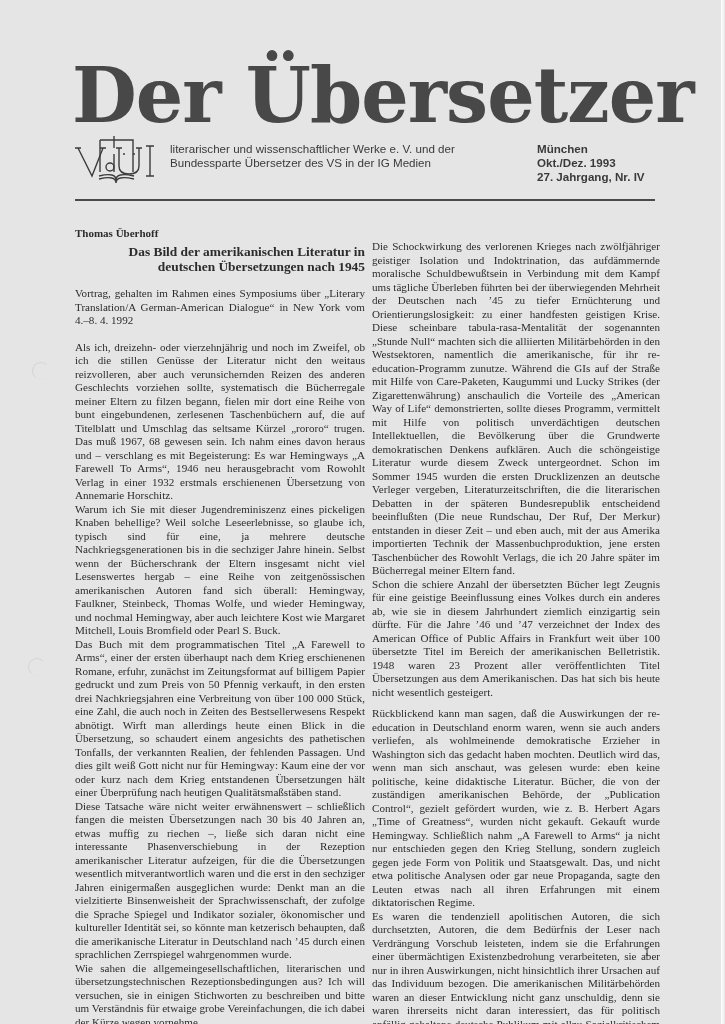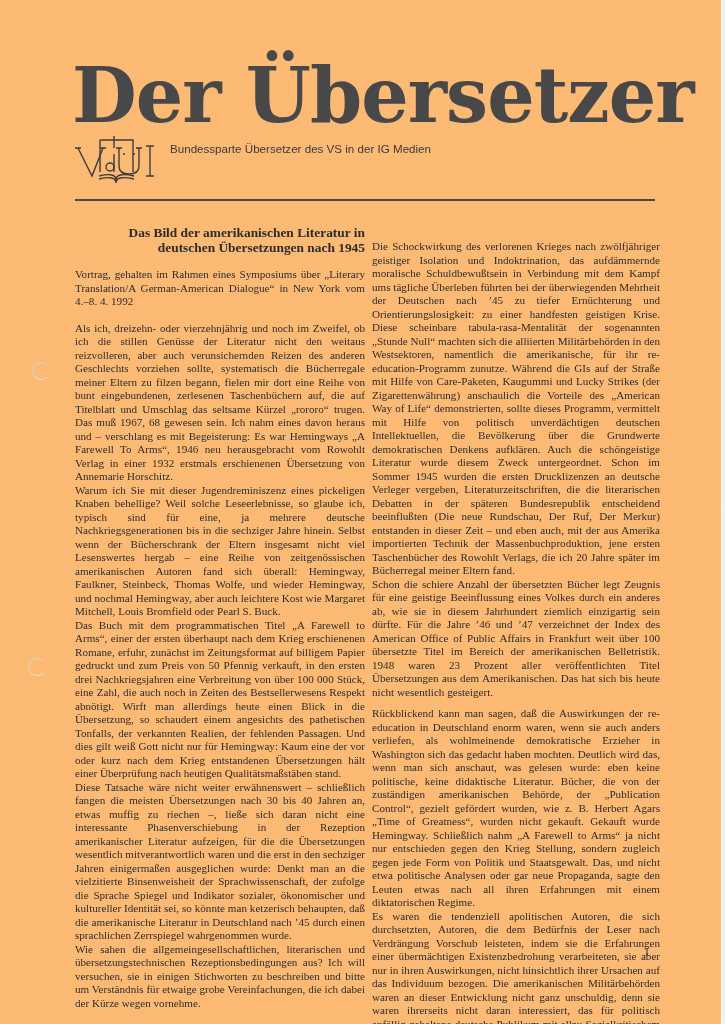--- a/index.html
+++ b/index.html
@@ -1,17 +1,17 @@
 <!DOCTYPE html>
 <html><head>
 <meta charset="utf-8">
 <style>
   html, body { margin: 0; padding: 0; background: #ffffff; }
   body { width: 725px; height: 1024px; position: relative; overflow: hidden; font-family: "Liberation Serif", serif; color: #2a2a2a; }
-  .page { position: absolute; left: 0; top: 0; width: 725px; height: 1024px; background: #fdba74; }
+  .page { position: absolute; left: 0; top: 0; width: 725px; height: 1024px; background: #e5e5e5; }
   .edge-shadow { position: absolute; right: 0; top: 0; width: 4px; height: 1024px; background: linear-gradient(to right, #ffffff, #e8e8e8); }
   .punch { position: absolute; width: 16px; height: 16px; border-radius: 50%; border: 1.5px solid #d4d4d4; border-right-color: transparent; border-bottom-color: #e2e2e2; }
   .masthead-title { position: absolute; left: 72px; top: 52px; width: 600px; height: 86px; font-family: "DejaVu Serif", serif; font-weight: bold; font-size: 77px; line-height: 86px; color: #484848; letter-spacing: -1px; white-space: nowrap; transform: scaleX(0.97); transform-origin: left top; }
   .logo { position: absolute; left: 73px; top: 134px; width: 86px; height: 52px; }
   .publisher { position: absolute; left: 170px; top: 142px; width: 330px; font-family: "Liberation Sans", sans-serif; font-size: 11.6px; line-height: 14.2px; color: #3a3a3a; }
   .publisher div { white-space: nowrap; }
   .issue { position: absolute; left: 537px; top: 142px; width: 140px; font-family: "Liberation Sans", sans-serif; font-weight: bold; font-size: 11.6px; line-height: 14.2px; color: #3a3a3a; }
   .issue div { white-space: nowrap; }
   .rule { position: absolute; left: 75px; top: 199px; width: 580px; height: 2px; background: #4a4a4a; }
   .col { position: absolute; font-size: 11.1px; line-height: 13.5px; color: #2c2c2c; text-align: justify; hyphens: manual; }
@@ -53,27 +53,34 @@
 
       <path d="M77 12 L77 42 M73 12 L81 12 M73 42 L81 42"></path>
     </g>
     <g fill="#3c3c3c">
       <circle cx="51" cy="20" r="1"></circle>
       <circle cx="61" cy="20" r="1"></circle>
     </g>
   </svg>
 
   <div class="publisher">
+    <div>literarischer und wissenschaftlicher Werke e. V. und der</div>
     <div>Bundessparte Übersetzer des VS in der IG Medien</div>
   </div>
 
+  <div class="issue">
+    <div>München</div>
+    <div>Okt./Dez. 1993</div>
+    <div>27. Jahrgang, Nr. IV</div>
+  </div>
 
   <div class="rule"></div>
 
   <div class="col col-left">
+    <div class="author">Thomas Überhoff</div>
     <div class="article-title">Das Bild der amerikanischen Literatur in deutschen Übersetzungen nach 1945</div>
     <div class="subtitle">Vortrag, gehalten im Rahmen eines Symposiums über „Literary Translation/A German-American Dialogue“ in New York vom 4.–8. 4. 1992</div>
     <p>Als ich, dreizehn- oder vierzehnjährig und noch im Zweifel, ob ich die stillen Genüsse der Literatur nicht den weitaus reizvolleren, aber auch verunsichernden Reizen des anderen Geschlechts vorziehen sollte, systematisch die Bücherregale meiner Eltern zu filzen begann, fielen mir dort eine Reihe von bunt eingebundenen, zerlesenen Taschenbüchern auf, die auf Titelblatt und Umschlag das seltsame Kürzel „rororo“ trugen. Das muß 1967, 68 gewesen sein. Ich nahm eines davon heraus und – verschlang es mit Begeisterung: Es war Hemingways „A Farewell To Arms“, 1946 neu herausgebracht vom Rowohlt Verlag in einer 1932 erstmals erschienenen Übersetzung von Annemarie Horschitz.</p>
     <p>Warum ich Sie mit dieser Jugendreminiszenz eines pickeligen Knaben behellige? Weil solche Leseerlebnisse, so glaube ich, typisch sind für eine, ja mehrere deutsche Nachkriegsgenerationen bis in die sechziger Jahre hinein. Selbst wenn der Bücherschrank der Eltern insgesamt nicht viel Lesenswertes hergab – eine Reihe von zeitgenössischen amerikanischen Autoren fand sich überall: Hemingway, Faulkner, Steinbeck, Thomas Wolfe, und wieder Hemingway, und nochmal Hemingway, aber auch leichtere Kost wie Margaret Mitchell, Louis Bromfield oder Pearl S. Buck.</p>
     <p>Das Buch mit dem programmatischen Titel „A Farewell to Arms“, einer der ersten überhaupt nach dem Krieg erschienenen Romane, erfuhr, zunächst im Zeitungsformat auf billigem Papier gedruckt und zum Preis von 50 Pfennig verkauft, in den ersten drei Nachkriegsjahren eine Verbreitung von über 100 000 Stück, eine Zahl, die auch noch in Zeiten des Bestsellerwesens Respekt abnötigt. Wirft man allerdings heute einen Blick in die Übersetzung, so schaudert einem angesichts des pathetischen Tonfalls, der verkannten Realien, der fehlenden Passagen. Und dies gilt weiß Gott nicht nur für Hemingway: Kaum eine der vor oder kurz nach dem Krieg entstandenen Übersetzungen hält einer Überprüfung nach heutigen Qualitätsmaßstäben stand.</p>
     <p>Diese Tatsache wäre nicht weiter erwähnenswert – schließlich fangen die meisten Übersetzungen nach 30 bis 40 Jahren an, etwas muffig zu riechen –, ließe sich daran nicht eine interessante Phasenverschiebung in der Rezeption amerikanischer Literatur aufzeigen, für die die Übersetzungen wesentlich mitverantwortlich waren und die erst in den sechziger Jahren einigermaßen ausgeglichen wurde: Denkt man an die vielzitierte Binsenweisheit der Sprachwissenschaft, der zufolge die Sprache Spiegel und Indikator sozialer, ökonomischer und kultureller Identität sei, so könnte man ketzerisch behaupten, daß die amerikanische Literatur in Deutschland nach ’45 durch einen sprachlichen Zerrspiegel wahrgenommen wurde.</p>
     <p>Wie sahen die allgemeingesellschaftlichen, literarischen und übersetzungstechnischen Rezeptionsbedingungen aus? Ich will versuchen, sie in einigen Stichworten zu beschreiben und bitte um Verständnis für etwaige grobe Vereinfachungen, die ich dabei der Kürze wegen vornehme.</p>
   </div>
 
   <div class="col col-right">

